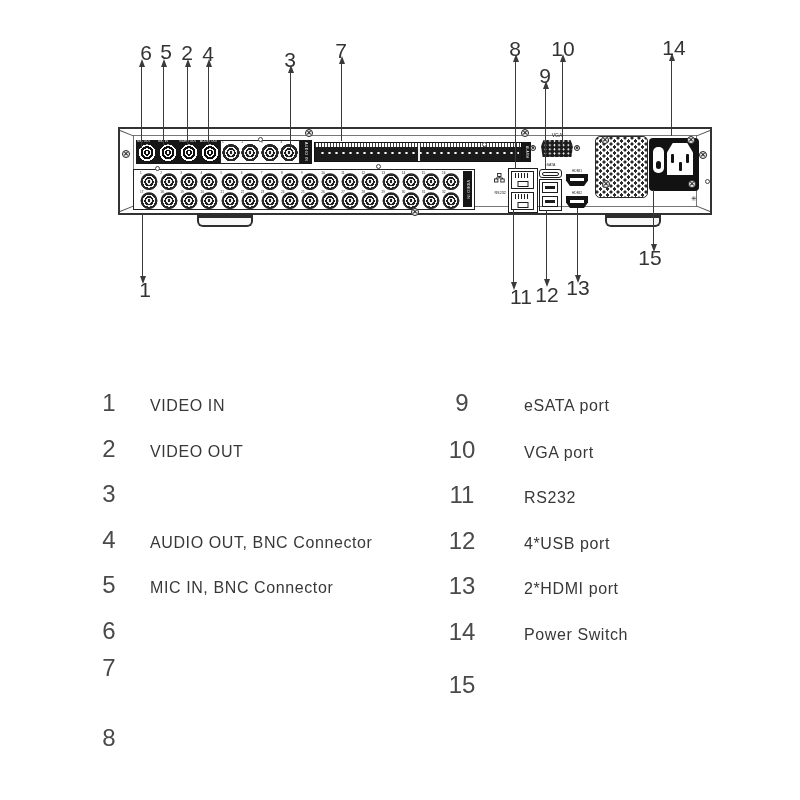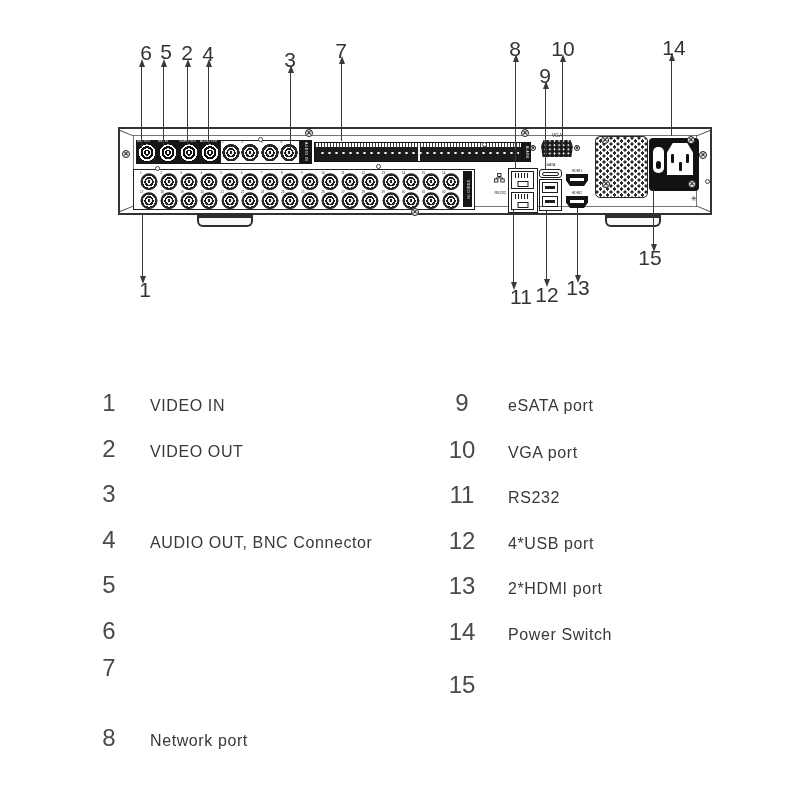--- a/index.html
+++ b/index.html
@@ -103,21 +103,21 @@
   .callout.up::before{content:"";position:absolute;top:-7px;left:50%;transform:translateX(-50%);
         border:3.5px solid transparent;border-bottom:8px solid #3a3a3a;border-top:none;}
   .callout.down::after{content:"";position:absolute;bottom:-7px;left:50%;transform:translateX(-50%);
         border:3.5px solid transparent;border-top:8px solid #3a3a3a;border-bottom:none;}
 
   
   .lrow{position:absolute;display:flex;align-items:flex-start;}
   .lnum{display:inline-block;font-size:24px;color:#4a4a4a;text-align:center;line-height:1.1;}
   .llab{display:inline-block;font-size:16px;color:#383838;letter-spacing:.6px;padding-top:5px;white-space:pre-line;line-height:1.35;}
   .col-l .lnum{width:28px;} .col-l .llab{margin-left:27px;}
-  .col-r .lnum{width:44px;} .col-r .llab{margin-left:24px;}
+  .col-r .lnum{width:44px;} .col-r .llab{margin-left:40px;}
 
   .eth-icon{position:absolute;left:374px;top:44px;}
 </style>
 </head>
 <body>
 
 <div class="stage">
 
   <div class="chassis">
     <div class="face"></div>
@@ -424,30 +424,30 @@
     </div>
   <div class="lrow col-l" style="left:95px;top:481px;">
     <span class="lnum">3</span>
     </div>
   <div class="lrow col-l" style="left:95px;top:527px;">
     <span class="lnum">4</span>
     <span class="llab">AUDIO OUT, BNC Connector</span>
     </div>
   <div class="lrow col-l" style="left:95px;top:572px;">
     <span class="lnum">5</span>
+    <span class="llab">MIC IN, BNC Connector</span>
     </div>
   <div class="lrow col-l" style="left:95px;top:618px;">
     <span class="lnum">6</span>
     </div>
   <div class="lrow col-l" style="left:95px;top:655px;">
     <span class="lnum">7</span>
     </div>
   <div class="lrow col-l" style="left:95px;top:725px;">
     <span class="lnum">8</span>
-    <span class="llab">Network port</span>
     </div>
 
   <div class="lrow col-r" style="left:440px;top:390px;">
     <span class="lnum">9</span>
     <span class="llab">eSATA port</span>
     </div>
   <div class="lrow col-r" style="left:440px;top:437px;">
     <span class="lnum">10</span>
     <span class="llab">VGA port</span>
     </div>

